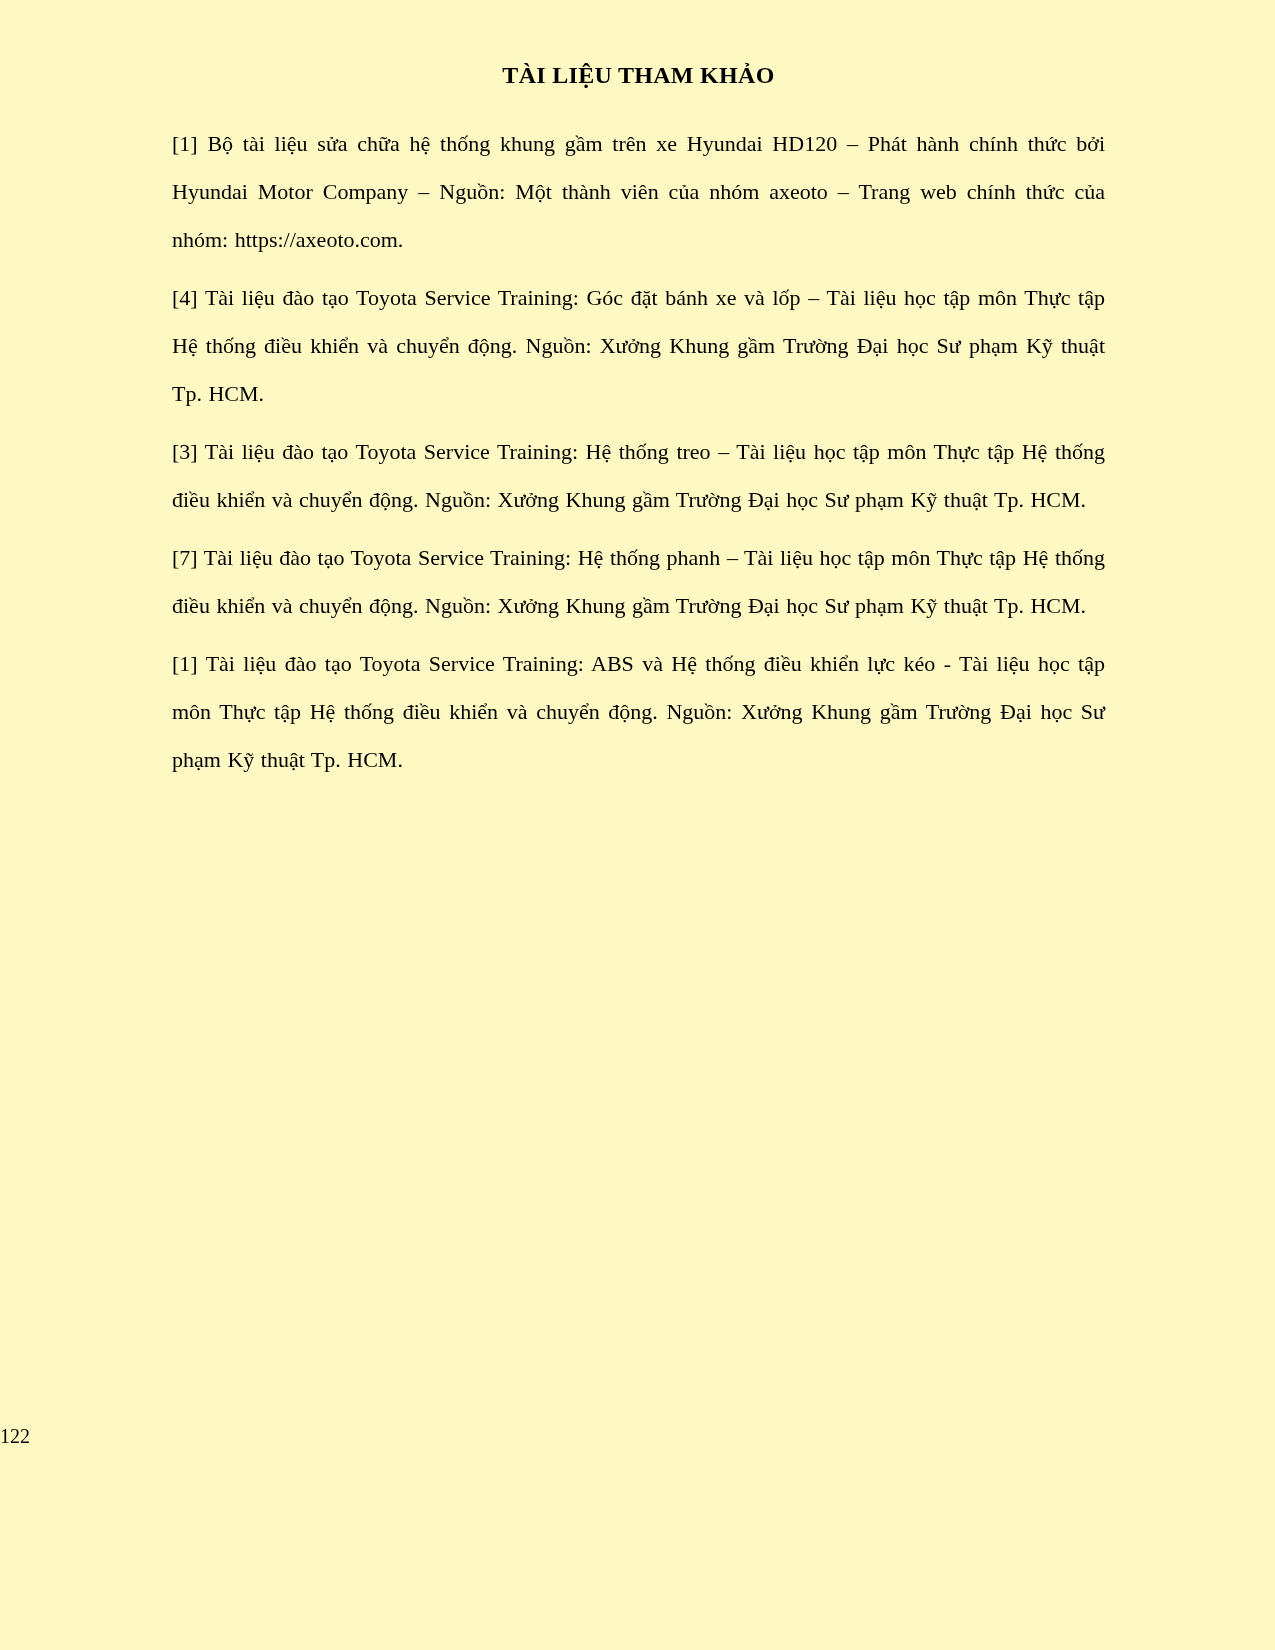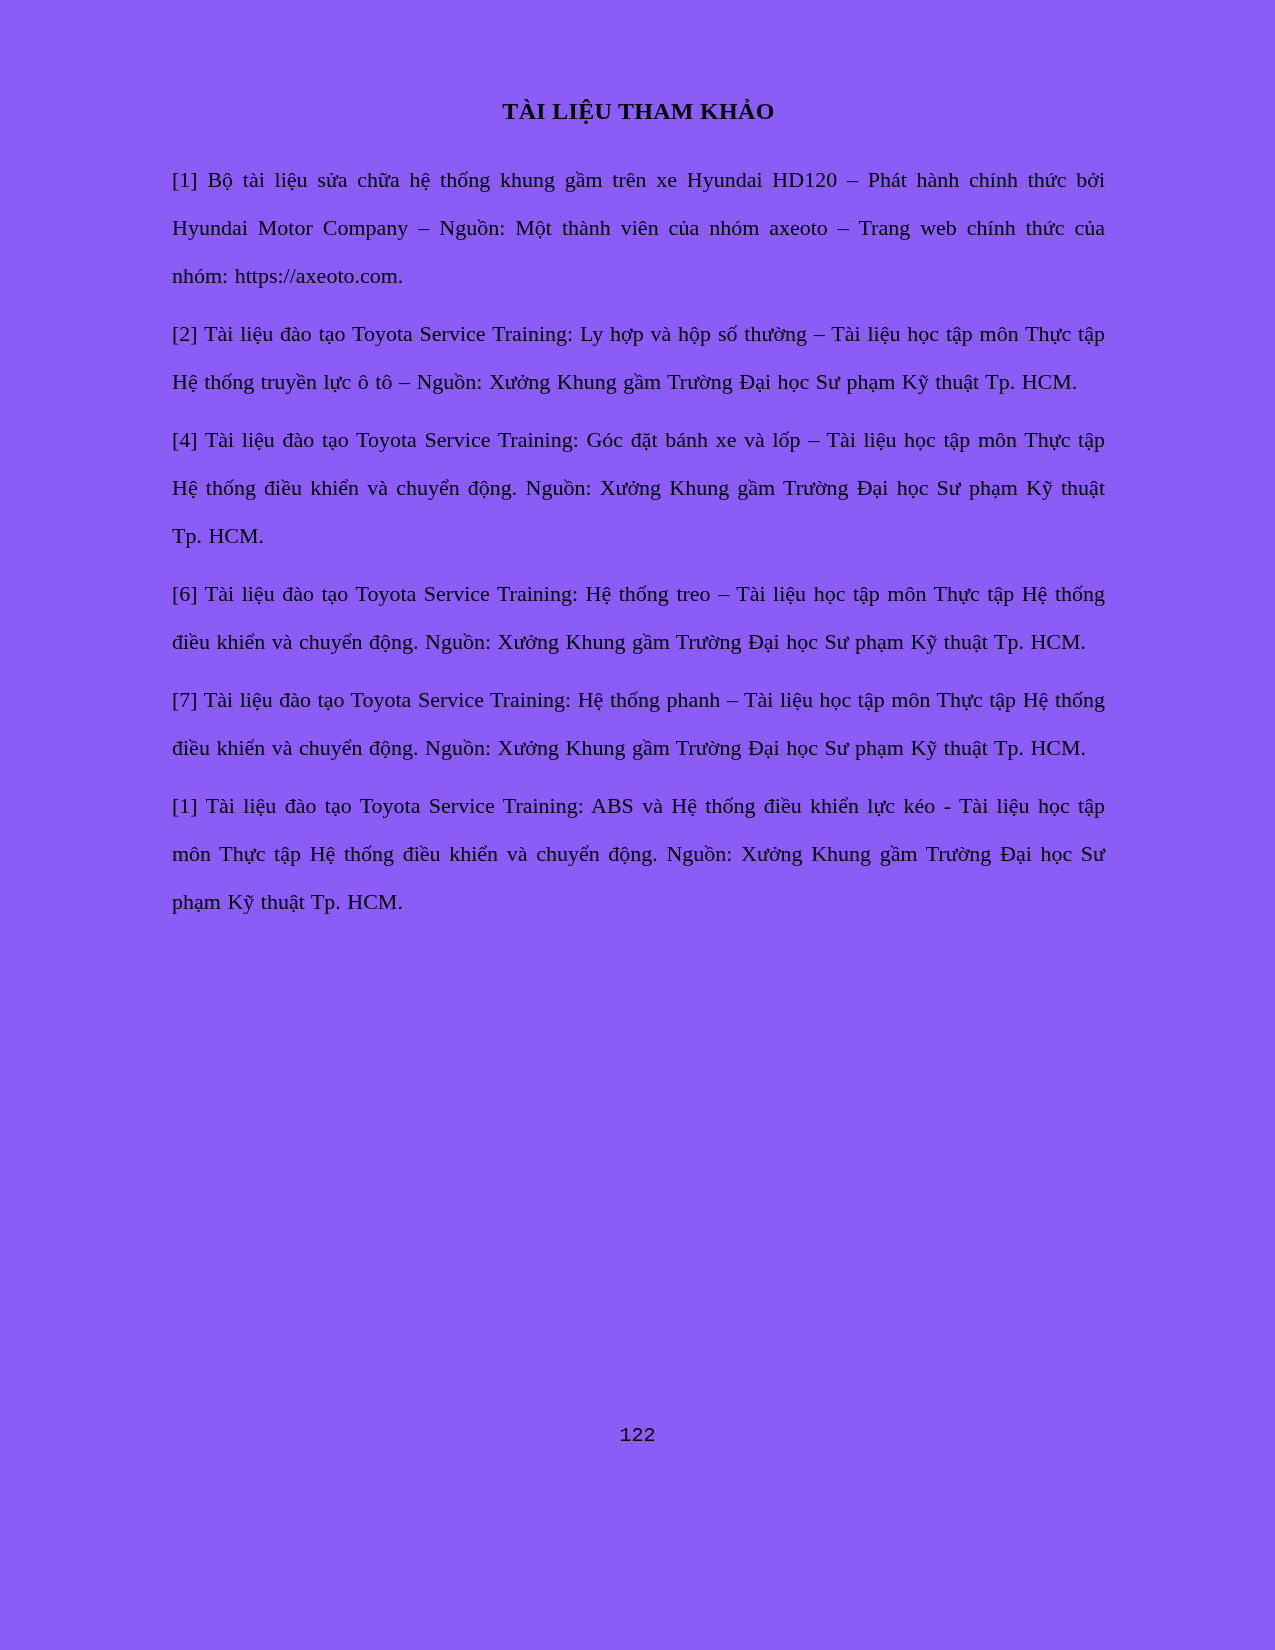--- a/index.html
+++ b/index.html
@@ -5,23 +5,23 @@
   html, body {
     margin: 0;
     padding: 0;
     background: #ffffff;
   }
   .page {
     position: relative;
     width: 1275px;
     height: 1650px;
     margin: 0 auto;
-    background: #8b5cf6;
+    background: #fef9c3;
     box-sizing: border-box;
-    padding: 96px 170px 0 172px;
+    padding: 60px 170px 0 172px;
     font-family: "Liberation Serif", "DejaVu Serif", serif;
     color: #000000;
     overflow: hidden;
   }
   .doc-title {
     font-size: 24px;
     font-weight: bold;
     text-align: center;
     margin: 0 0 30px 0;
     line-height: 30px;
@@ -36,37 +36,34 @@
     line-height: 48px;
     text-align: justify;
     margin: 0 0 10px 0;
     word-spacing: 1px;
   }
   .page-number {
     position: absolute;
     top: 1424px;
     left: 0;
     right: 0;
-    text-align: center;
     font-size: 20px;
     line-height: 24px;
-    font-family: Liberation Mono, monospace;
   }
 </style>
 </head>
 <body>
 
 <div class="page">
 
   <h1 class="doc-title">TÀI LIỆU THAM KHẢO</h1>
 
   <div class="ref-list">
     <p class="ref">[1] Bộ tài liệu sửa chữa hệ thống khung gầm trên xe Hyundai HD120 – Phát hành chính thức bởi Hyundai Motor Company – Nguồn: Một thành viên của nhóm axeoto – Trang web chính thức của nhóm: https://axeoto.com.</p>
-    <p class="ref">[2] Tài liệu đào tạo Toyota Service Training: Ly hợp và hộp số thường – Tài liệu học tập môn Thực tập Hệ thống truyền lực ô tô – Nguồn: Xưởng Khung gầm Trường Đại học Sư phạm Kỹ thuật Tp. HCM.</p>
     <p class="ref">[4] Tài liệu đào tạo Toyota Service Training: Góc đặt bánh xe và lốp – Tài liệu học tập môn Thực tập Hệ thống điều khiển và chuyển động. Nguồn: Xưởng Khung gầm Trường Đại học Sư phạm Kỹ thuật Tp. HCM.</p>
-    <p class="ref">[6] Tài liệu đào tạo Toyota Service Training: Hệ thống treo – Tài liệu học tập môn Thực tập Hệ thống điều khiển và chuyển động. Nguồn: Xưởng Khung gầm Trường Đại học Sư phạm Kỹ thuật Tp. HCM.</p>
+    <p class="ref">[3] Tài liệu đào tạo Toyota Service Training: Hệ thống treo – Tài liệu học tập môn Thực tập Hệ thống điều khiển và chuyển động. Nguồn: Xưởng Khung gầm Trường Đại học Sư phạm Kỹ thuật Tp. HCM.</p>
     <p class="ref">[7] Tài liệu đào tạo Toyota Service Training: Hệ thống phanh – Tài liệu học tập môn Thực tập Hệ thống điều khiển và chuyển động. Nguồn: Xưởng Khung gầm Trường Đại học Sư phạm Kỹ thuật Tp. HCM.</p>
     <p class="ref">[1] Tài liệu đào tạo Toyota Service Training: ABS và Hệ thống điều khiển lực kéo - Tài liệu học tập môn Thực tập Hệ thống điều khiển và chuyển động. Nguồn: Xưởng Khung gầm Trường Đại học Sư phạm Kỹ thuật Tp. HCM.</p>
   </div>
 
   <div class="page-number">122</div>
 
 </div>
 
 </body></html>

